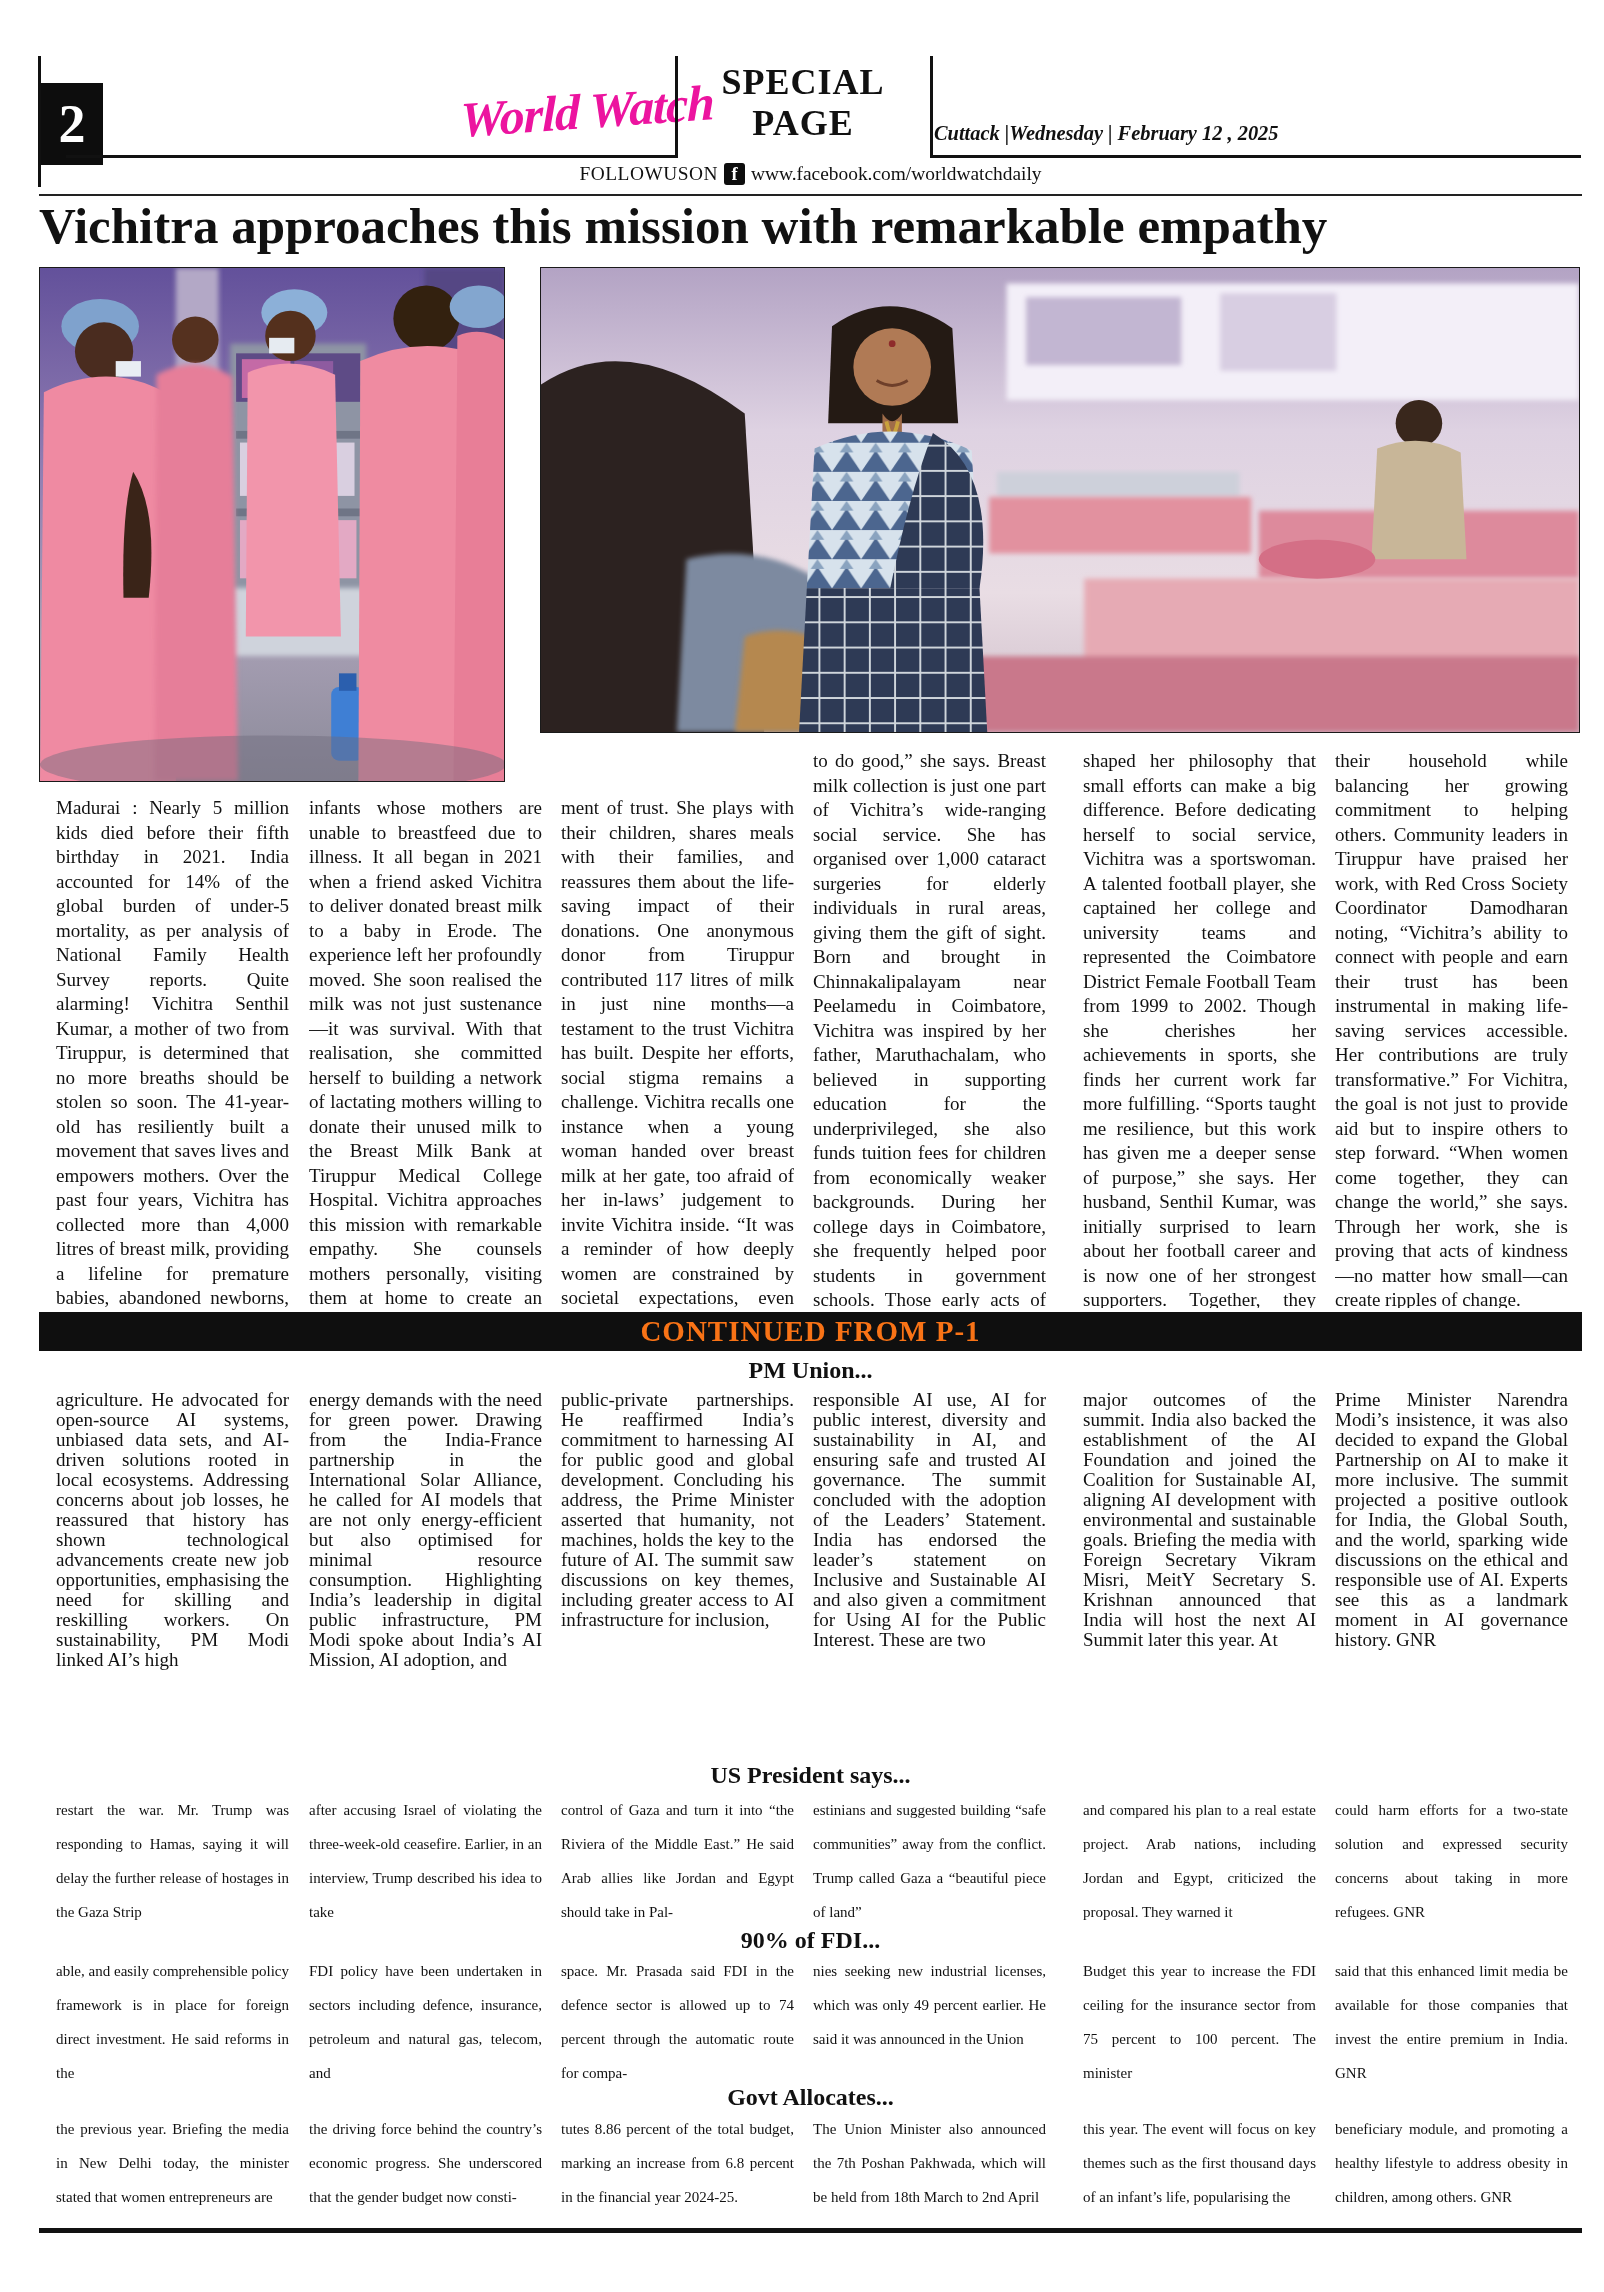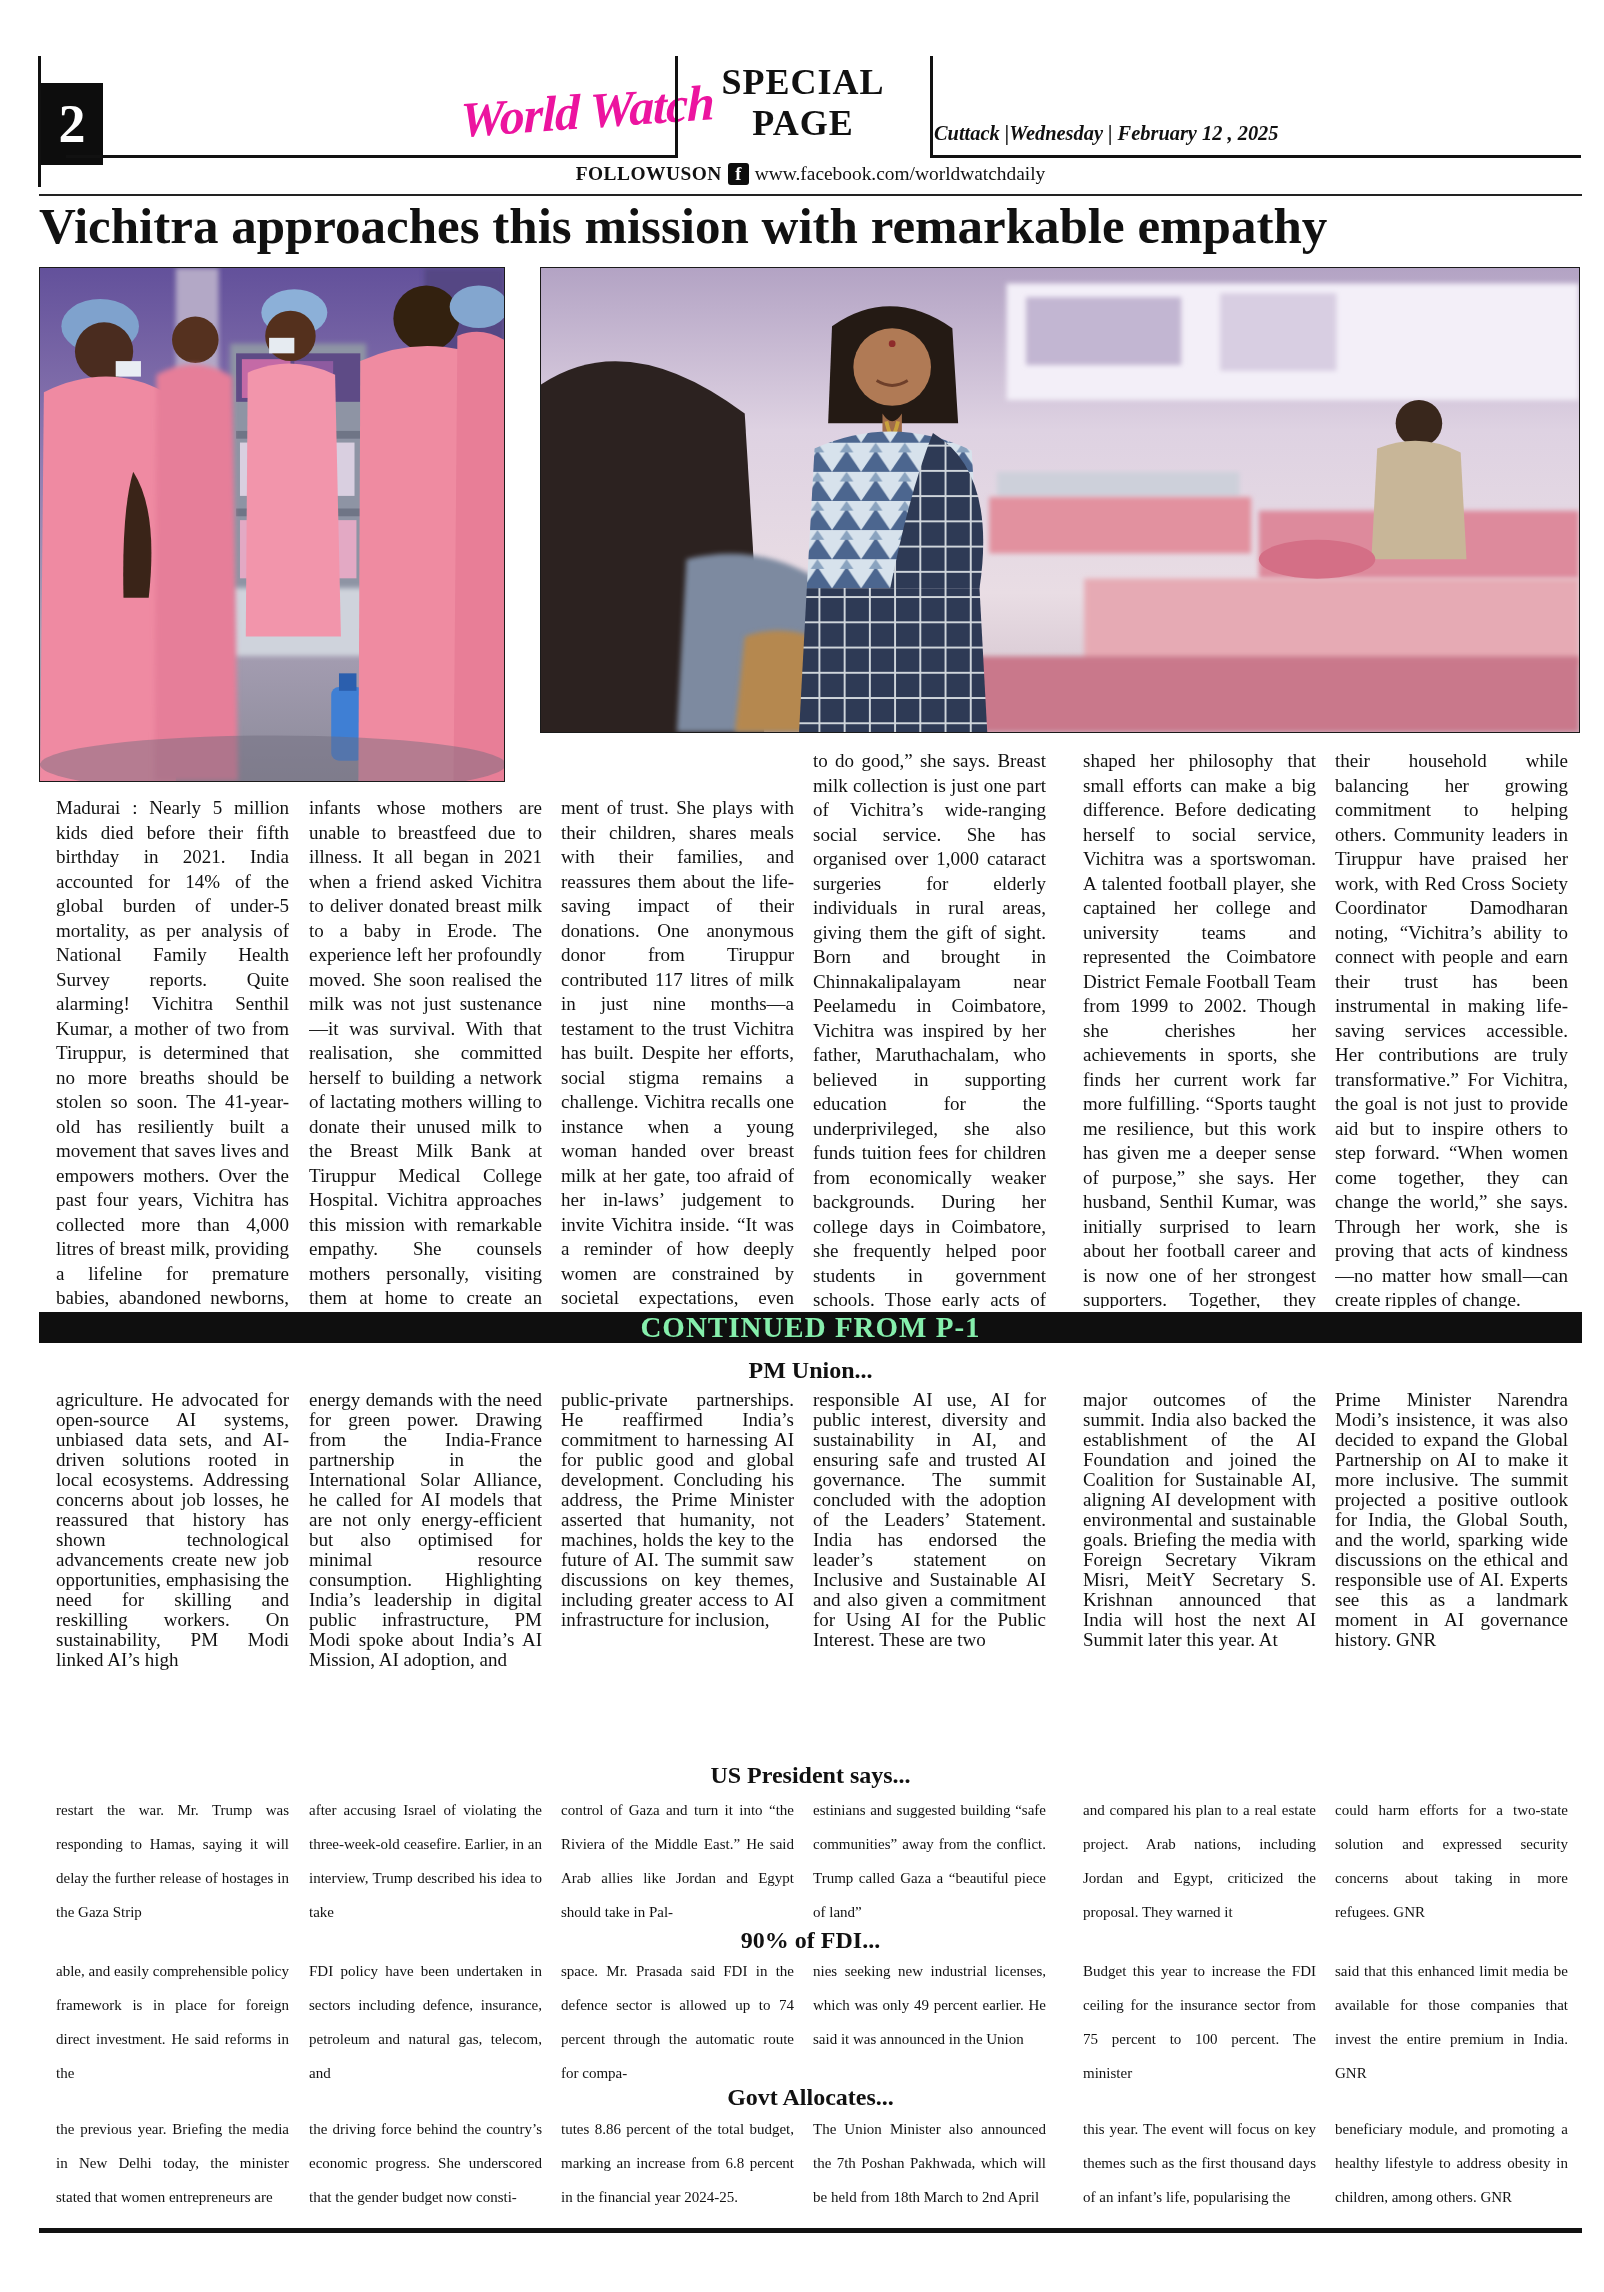--- a/index.html
+++ b/index.html
@@ -26,21 +26,21 @@
     left:679px;top:62px;width:248px;text-align:center;
     font-size:36px;font-weight:bold;line-height:41px;letter-spacing:1px;
   }
   .dateline{
     left:934px;top:122px;width:640px;font-size:20.4px;font-weight:bold;white-space:nowrap;font-style:italic;
   }
   .followline{
     left:39px;top:163px;width:1543px;display:flex;align-items:center;justify-content:center;gap:5.8px;
     font-size:19.4px;
   }
-  .follow-label{font-weight:bold;letter-spacing:0.5px;}
+  .follow-label{font-weight:normal;letter-spacing:0.5px;}
   .fb-icon{
     width:21.3px;height:21.3px;background:#0d0d0d;border-radius:2.9px;color:#fff;
     display:flex;align-items:flex-end;justify-content:center;
     font-size:18.4px;font-weight:bold;line-height:20.4px;font-family:"Liberation Serif",serif;
   }
   
   .headline{
     left:39px;top:197px;width:1543px;
     font-size:51px;font-weight:bold;line-height:58px;white-space:nowrap;
     text-align:justify;text-align-last:justify;
@@ -54,21 +54,21 @@
   
   .col{
     position:absolute;width:233px;text-align:justify;
     font-size:19px;line-height:24.5px;overflow:hidden;
   }
   .c1{left:56px}.c2{left:309px}.c3{left:561px}.c4{left:813px}.c5{left:1083px}.c6{left:1335px}
   .mainA{top:796px;height:512px;}
   .mainB{top:749px;height:559px;}
   
   .banner{
-    left:39px;top:1312px;width:1543px;height:31px;background:#0f0f0f;color:#86efac;
+    left:39px;top:1312px;width:1543px;height:39px;background:#0f0f0f;color:#f97316;
     display:flex;align-items:center;justify-content:center;
     font-size:29px;font-weight:bold;letter-spacing:1px;
   }
   .section-head{
     position:absolute;left:39px;width:1543px;text-align:center;
     font-size:24px;font-weight:bold;
   }
   .pm-head{top:1357px}.us-head{top:1762px}.fdi-head{top:1927px}.govt-head{top:2084px}
   .pcol{top:1390px;height:351px;font-size:19px;line-height:20px;}
   .scol{font-size:15px;line-height:34px;}

